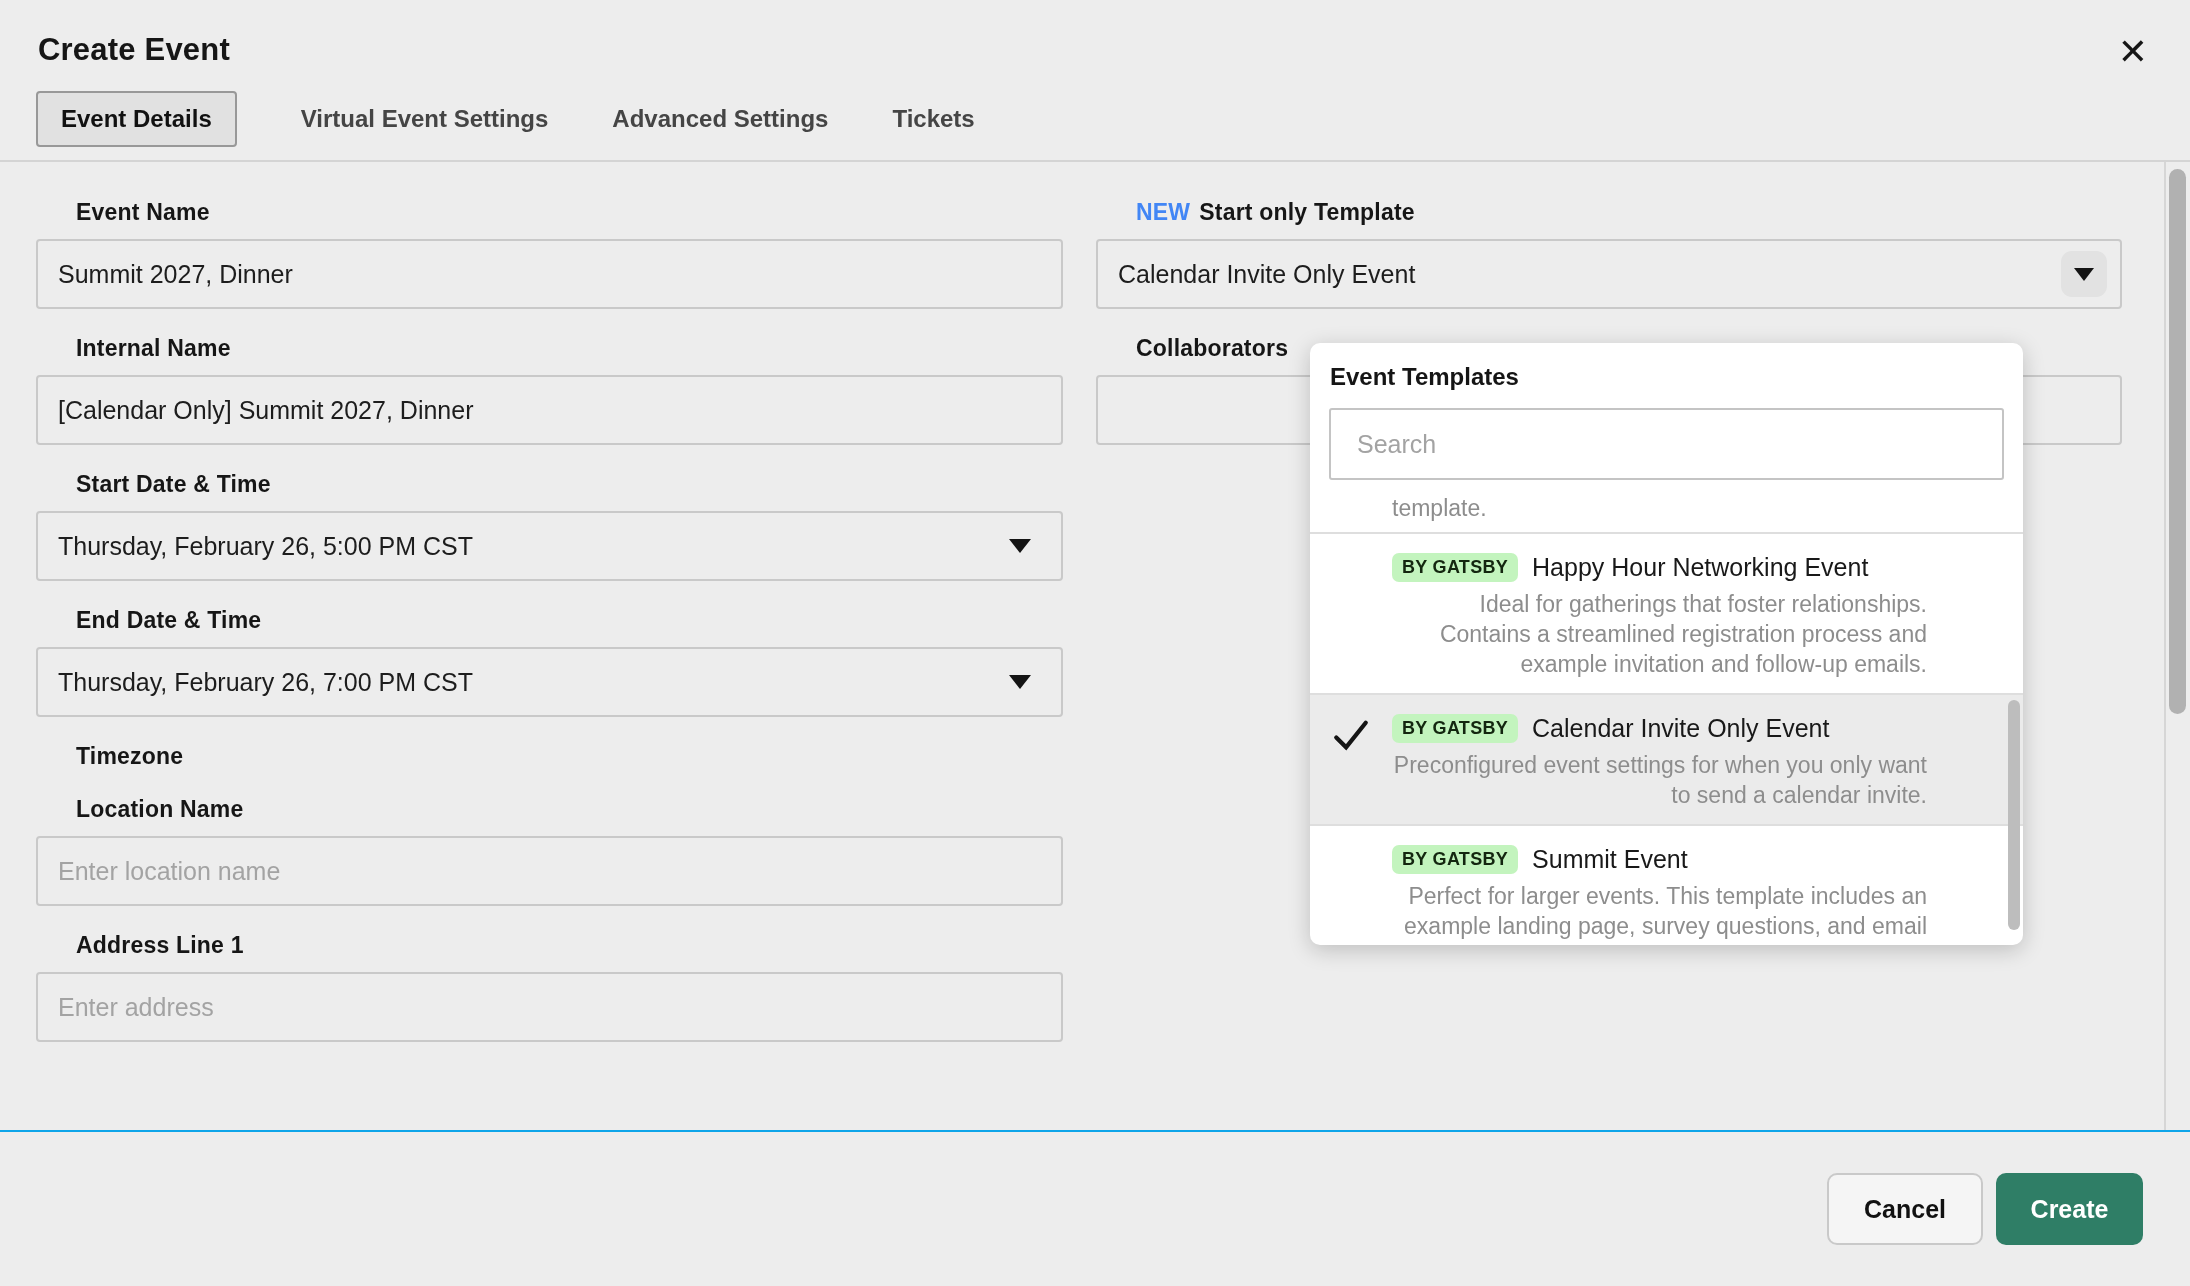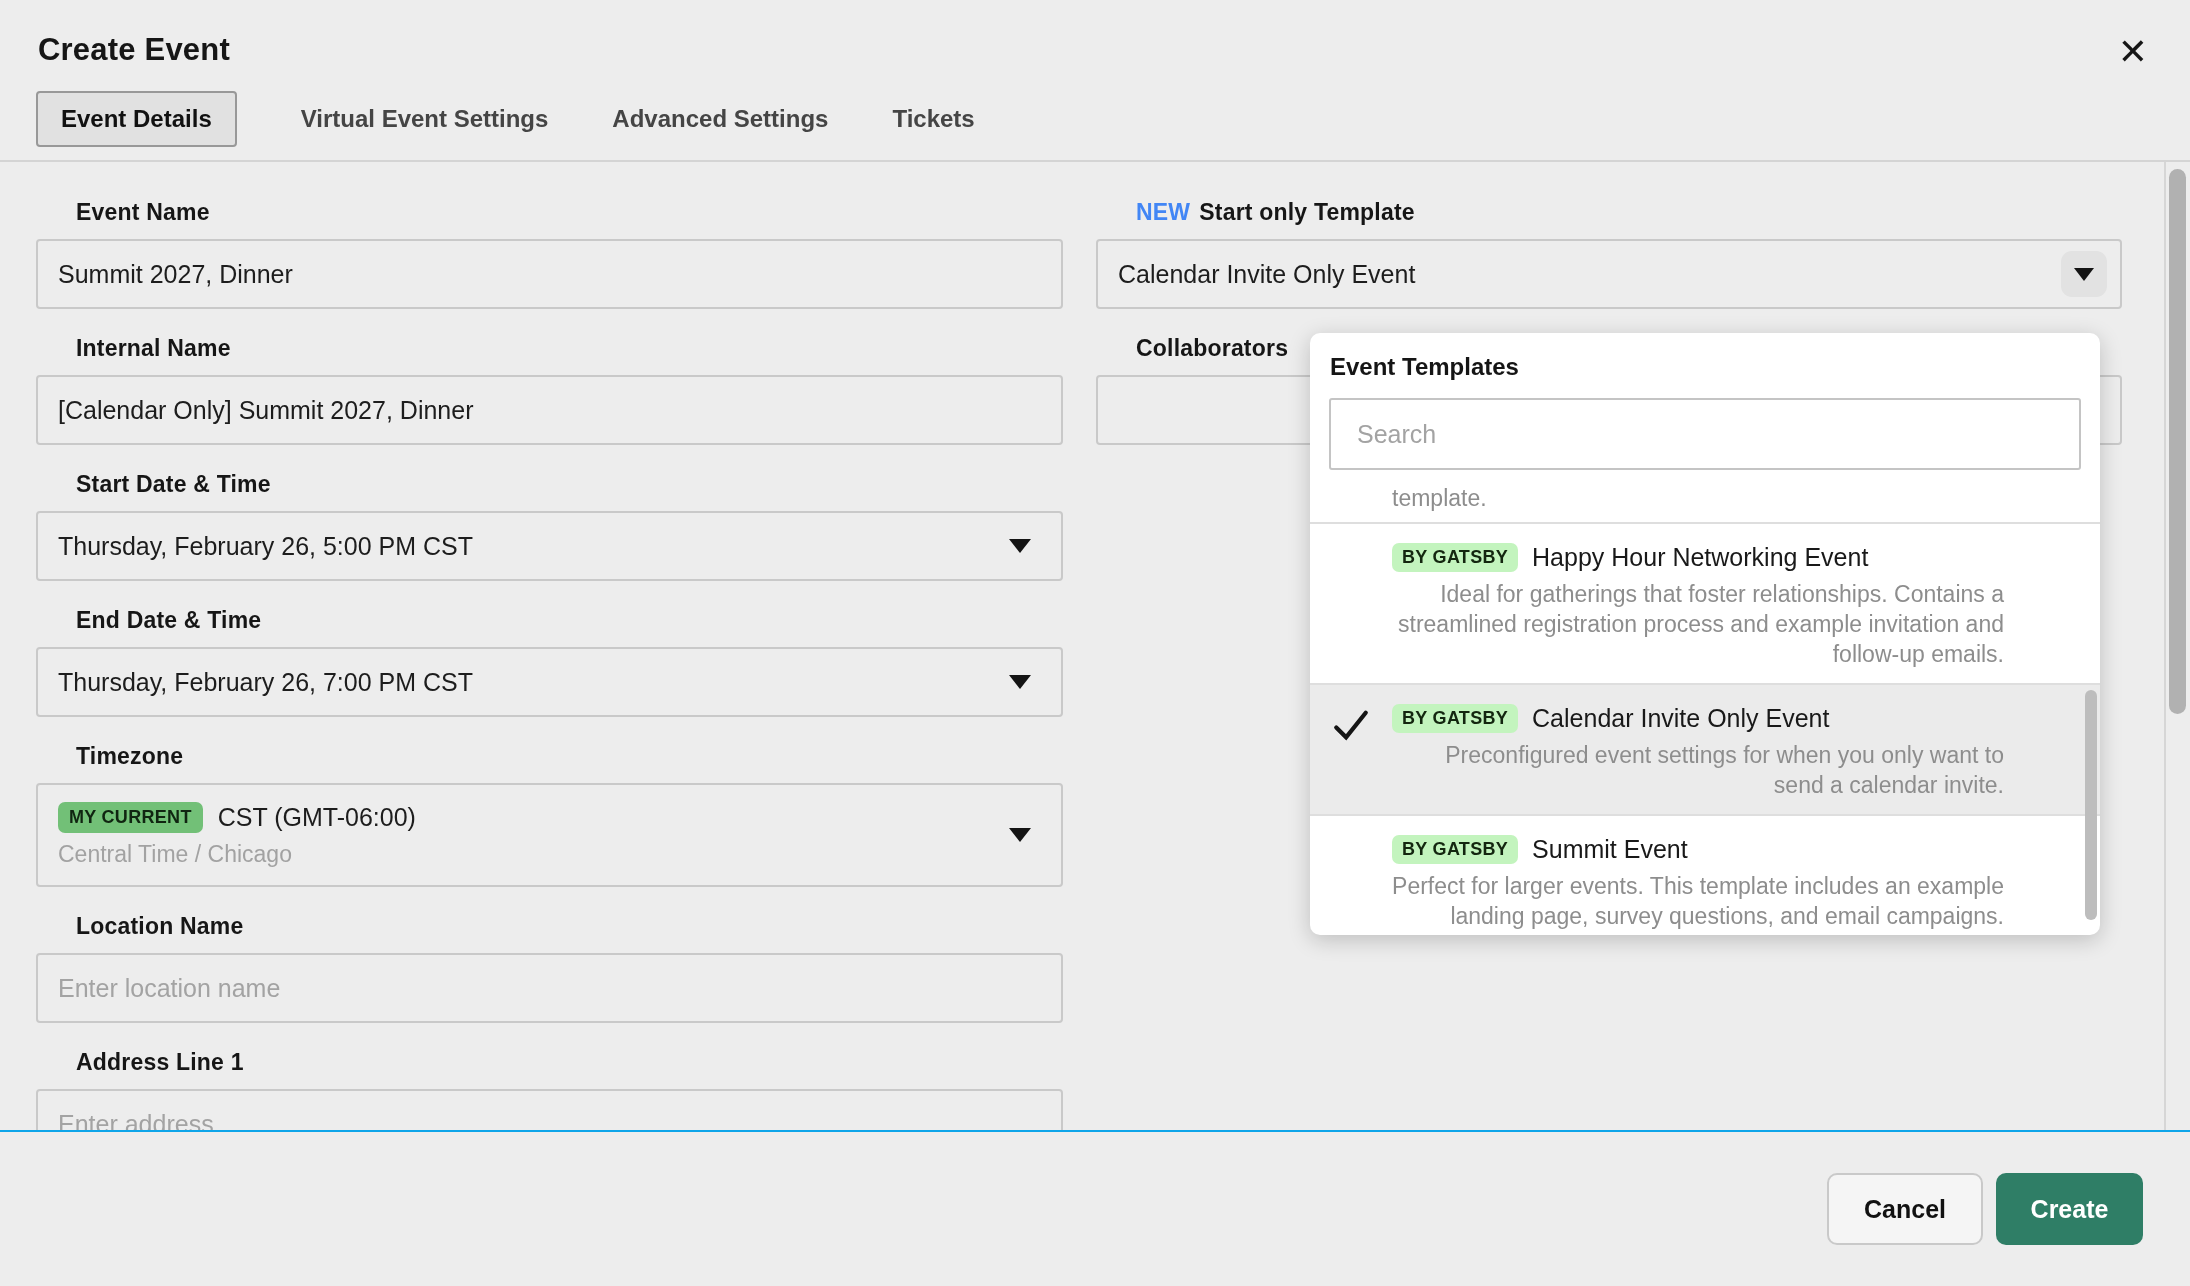--- a/index.html
+++ b/index.html
@@ -39,21 +39,21 @@
   .caret.sm { border-left-width:10px; border-right-width:10px; border-top-width:13px; }
   .caret-abs { position:absolute; right:30px; top:50%; margin-top:-7px; }
   .caret-btn { position:absolute; right:13px; top:50%; transform:translateY(-50%); width:46px; height:46px; border-radius:11px; background:#e2e2e2; display:flex; align-items:center; justify-content:center; cursor:pointer; }
   .tz-line1 { display:flex; align-items:center; gap:15px; }
   .tz-badge { background:#72c077; color:#102511; font-size:18px; font-weight:700; padding:5px 11px; border-radius:7px; letter-spacing:.3px; white-space:nowrap; }
   .tz-value { font-size:25px; color:#1d1d1d; }
   .tz-sub { font-size:23px; color:#a2a2a2; margin-top:8px; }
 
   
   .popup {
-    position:absolute; left:1310px; top:333px; width:790px; height:602px;
+    position:absolute; left:1310px; top:343px; width:713px; height:602px;
     background:#ffffff; border-radius:10px; box-shadow:0 5px 22px rgba(0,0,0,.20);
     z-index:10; overflow:hidden;
   }
   .popup-title { margin:20px 20px 0; font-size:24px; font-weight:700; color:#151515; }
   input.search {
     display:block; margin:17px 19px 0; width:calc(100% - 38px); height:72px;
     border:2px solid #c4c4c4; border-radius:3px; background:#fff;
     font-size:25px; padding:0 26px; color:#333; outline:none; font-family:inherit;
   }
   .tpl-list { position:absolute; left:0; right:0; top:151px; bottom:0; overflow:hidden; }
@@ -120,28 +120,20 @@
     <div class="group">
       <div class="field-label">End Date &amp; Time</div>
       <div class="box">
         <span>Thursday, February 26, 7:00 PM CST</span>
         <span class="caret caret-abs"></span>
       </div>
     </div>
 
     <div class="group">
       <div class="field-label">Timezone</div>
-      <div class="box tall">
-        <div class="tz-line1">
-          <span class="tz-badge">MY CURRENT</span>
-          <span class="tz-value">CST (GMT-06:00)</span>
-        </div>
-        <div class="tz-sub">Central Time / Chicago</div>
-        <span class="caret caret-abs"></span>
-      </div>
     </div>
 
     <div class="group">
       <div class="field-label">Location Name</div>
       <input class="box" type="text" placeholder="Enter location name" style="">
     </div>
 
     <div class="group">
       <div class="field-label">Address Line 1</div>
       <input class="box" type="text" placeholder="Enter address" style="">

